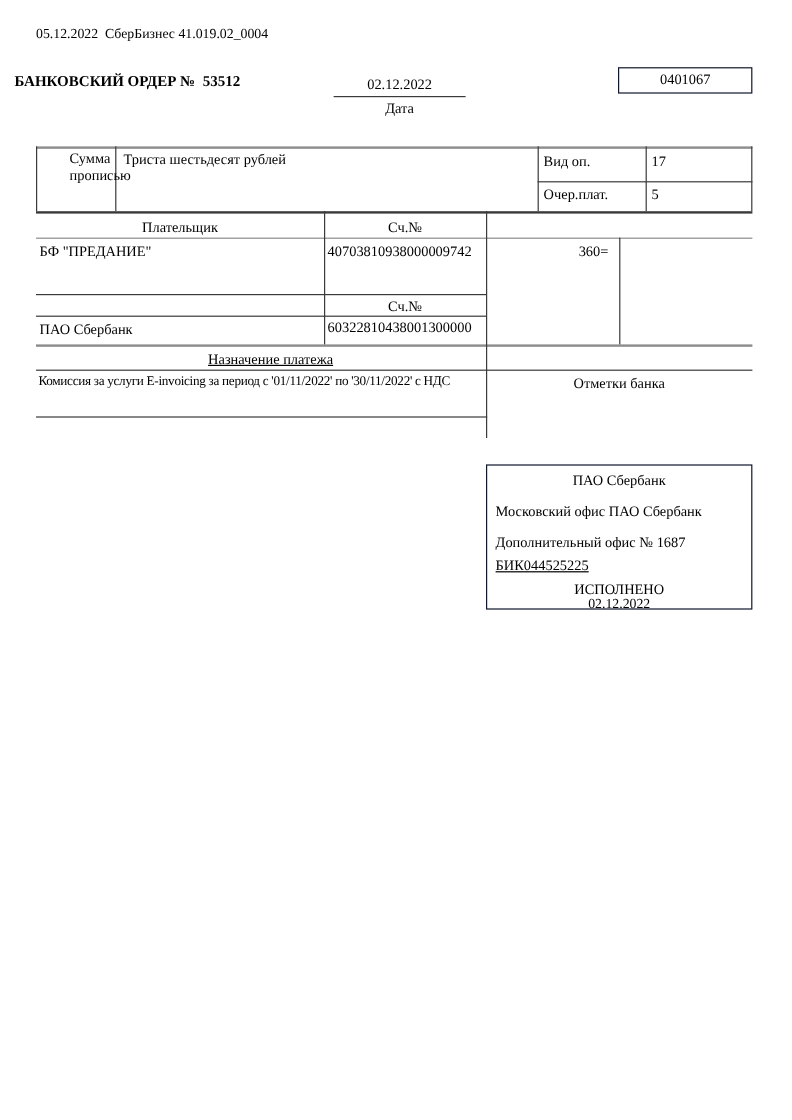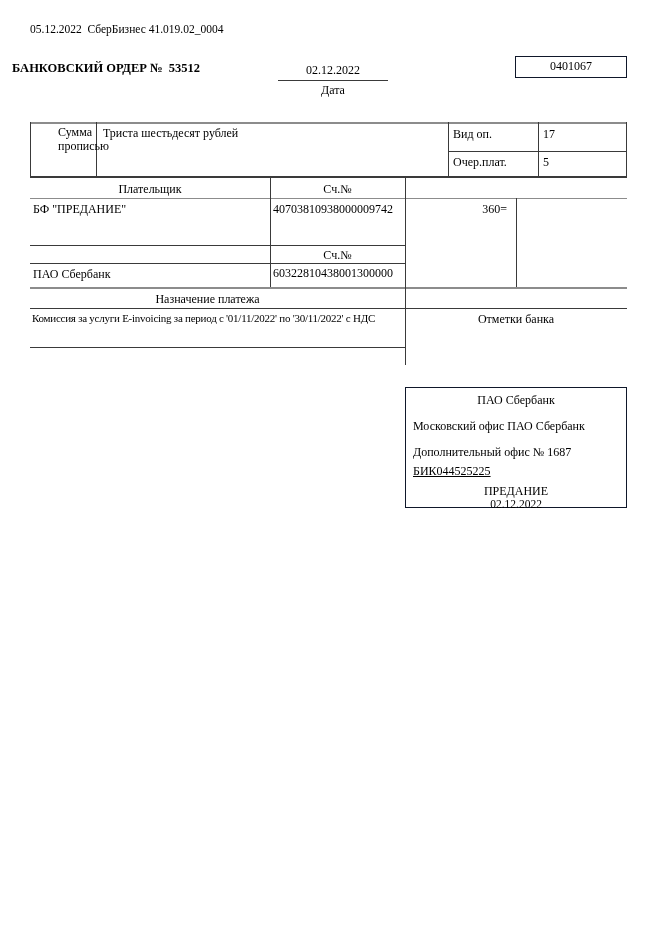--- a/index.html
+++ b/index.html
@@ -77,28 +77,28 @@
 
   <div class="abs nowrap" style="left:33px; top:202px;">БФ "ПРЕДАНИЕ"</div>
   <div class="abs nowrap" style="left:273px; top:202px;">40703810938000009742</div>
   <div class="abs right" style="left:405px; top:202px; width:111px; padding-right:9px;">360=</div>
 
   <div class="abs center" style="left:270px; top:248px; width:135px;">Сч.№</div>
 
   <div class="abs nowrap" style="left:33px; top:267px;">ПАО Сбербанк</div>
   <div class="abs nowrap" style="left:273px; top:266px;">60322810438001300000</div>
 
-  <div class="abs center" style="left:20px; top:292px; width:375px;">Назначение платежа</div>
+  <div class="abs center" style="left:38px; top:292px; width:375px;text-decoration:underline;">Назначение платежа</div>
   <div class="abs nowrap purpose-text" style="left:32px; top:312px; width:372px;">Комиссия за услуги E-invoicing за период с '01/11/2022' по '30/11/2022' с НДС</div>
   <div class="abs center" style="left:405px; top:312px; width:222px;">Отметки банка</div>
 
   <div class="box" style="left:405px; top:387px; width:222px; height:121px;">
     <div class="abs center" style="left:0; top:5px; width:100%;">ПАО Сбербанк</div>
     <div class="abs nowrap" style="left:7px; top:31px;">Московский офис ПАО Сбербанк</div>
     <div class="abs nowrap" style="left:7px; top:57px;">Дополнительный офис № 1687</div>
     <div class="abs nowrap" style="left:7px; top:76px;text-decoration:underline;">БИК044525225</div>
-    <div class="abs center" style="left:0; top:96px; width:100%;">ПРЕДАНИЕ</div>
+    <div class="abs center" style="left:0; top:96px; width:100%;">ИСПОЛНЕНО</div>
     <div class="abs center" style="left:0; top:110px; width:100%; font-size:11.5px;">02.12.2022</div>
   </div>
 
   <div class="abs small center" style="left:555px; top:898px; width:50px;margin-top:39px;">1 /1</div>
 
 </div>
 
 </body></html>

